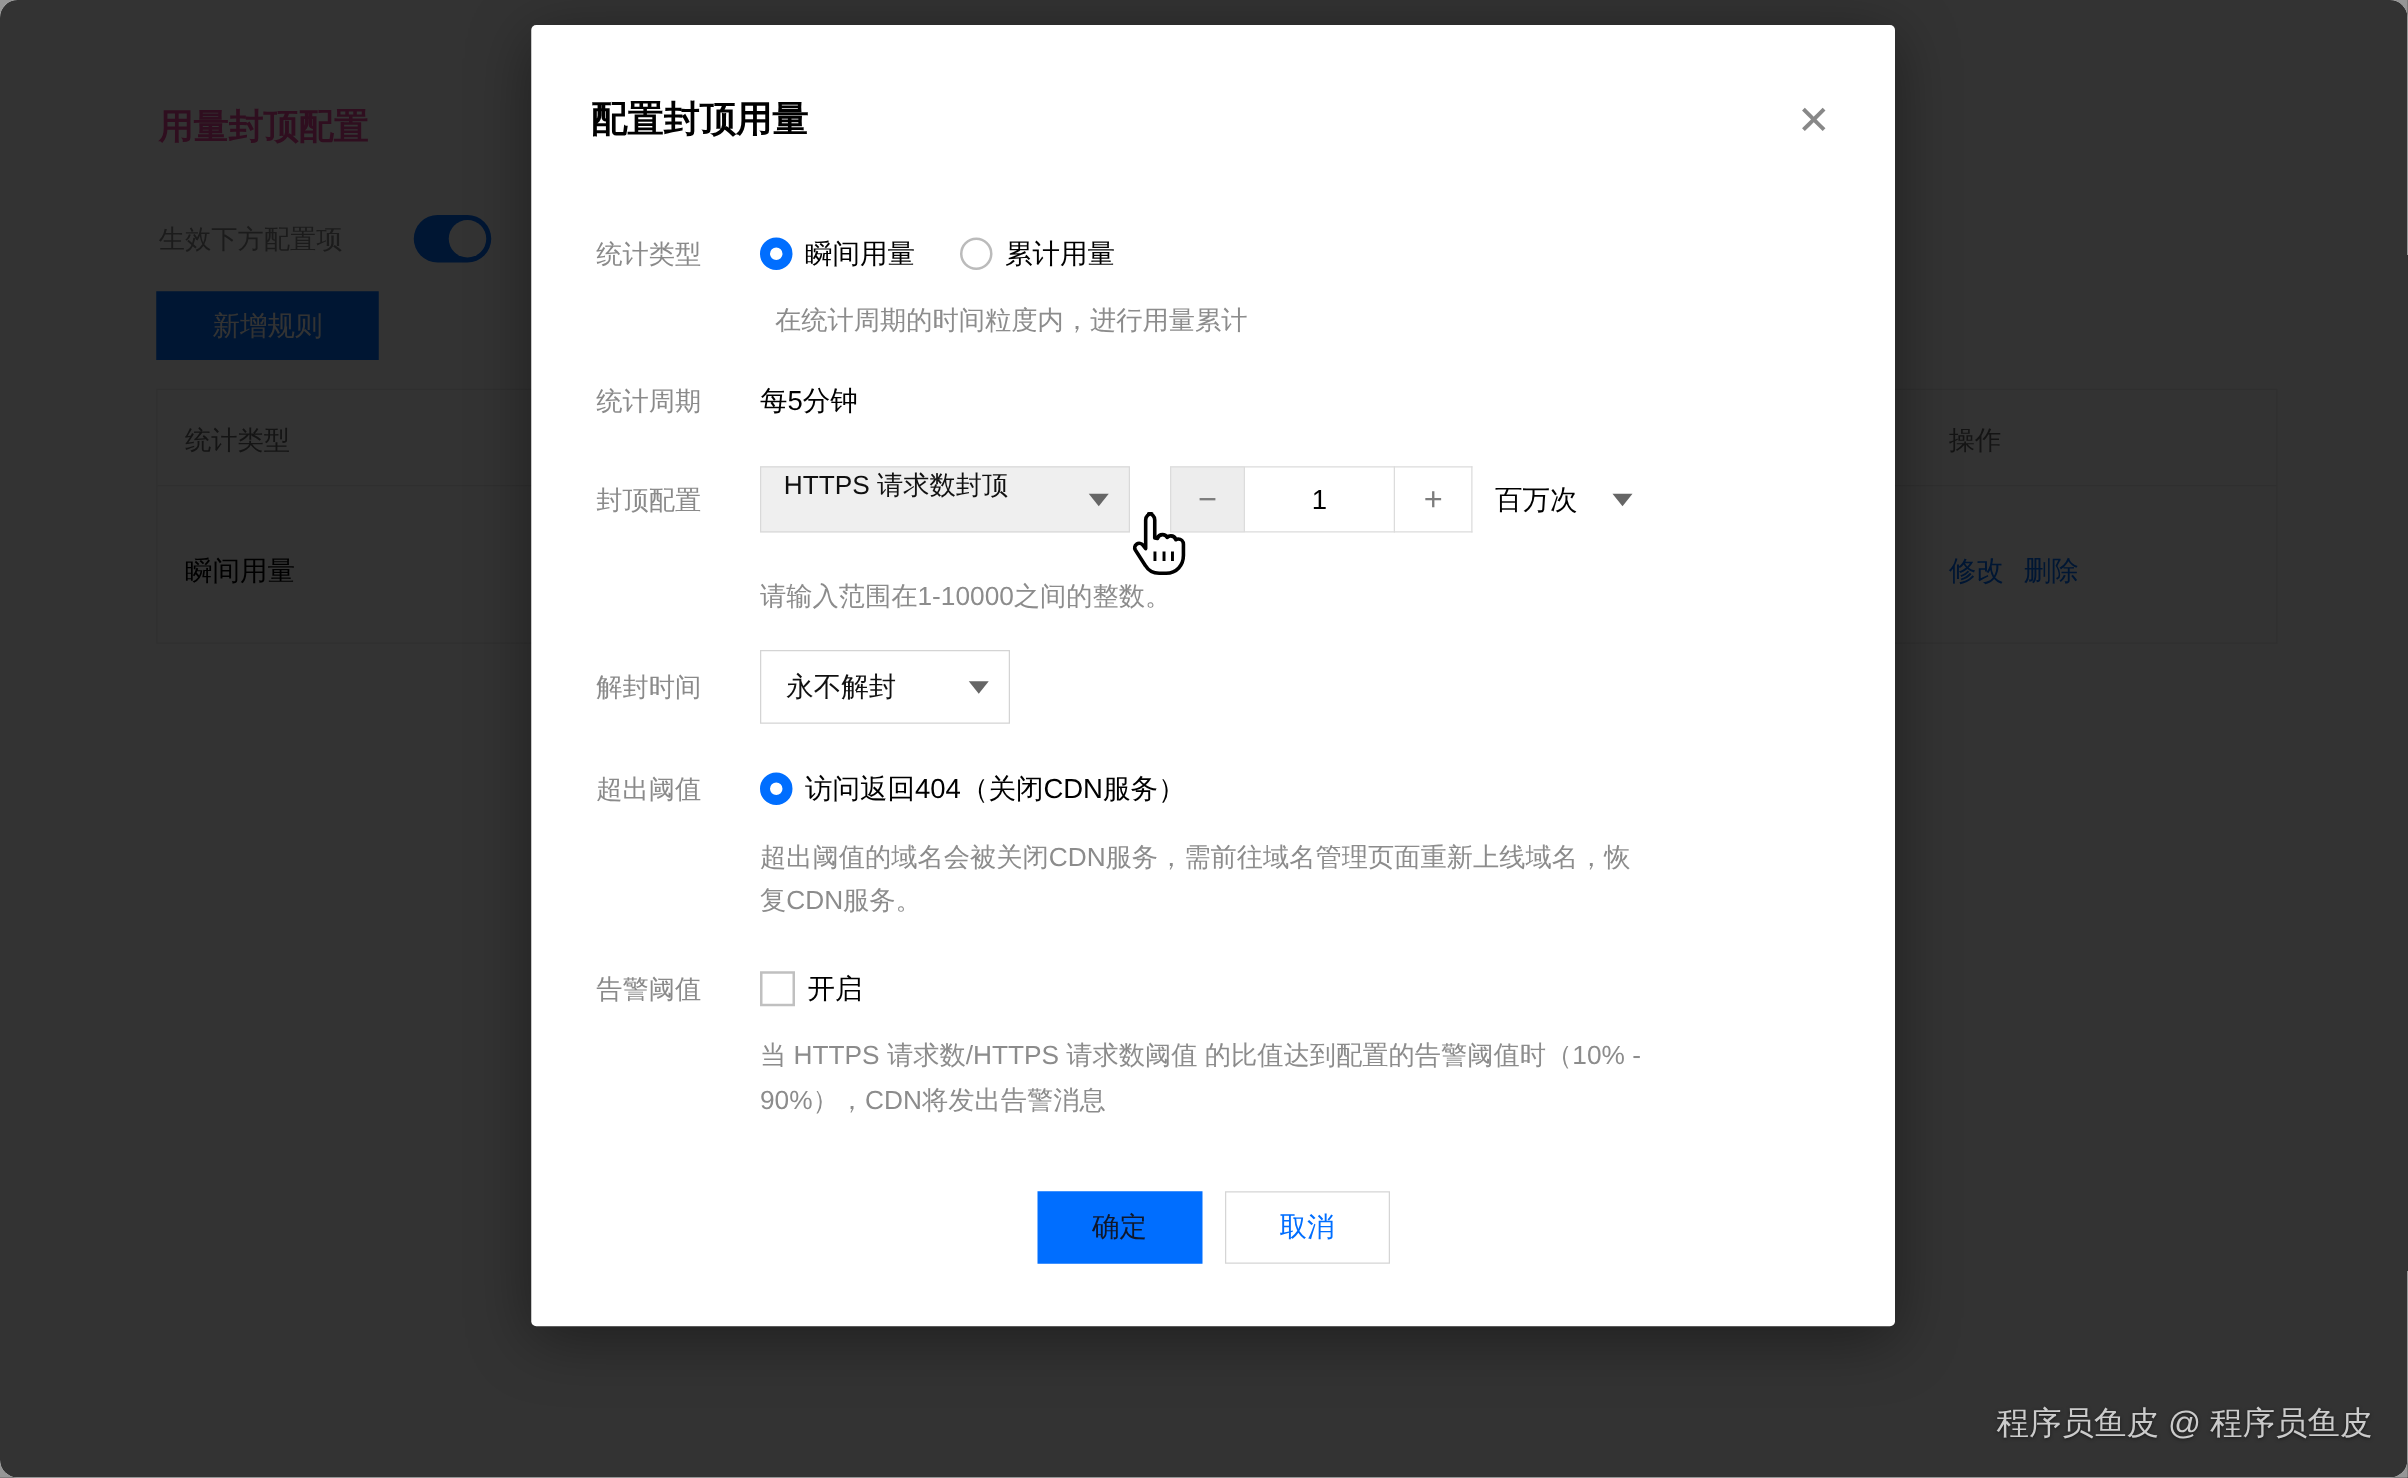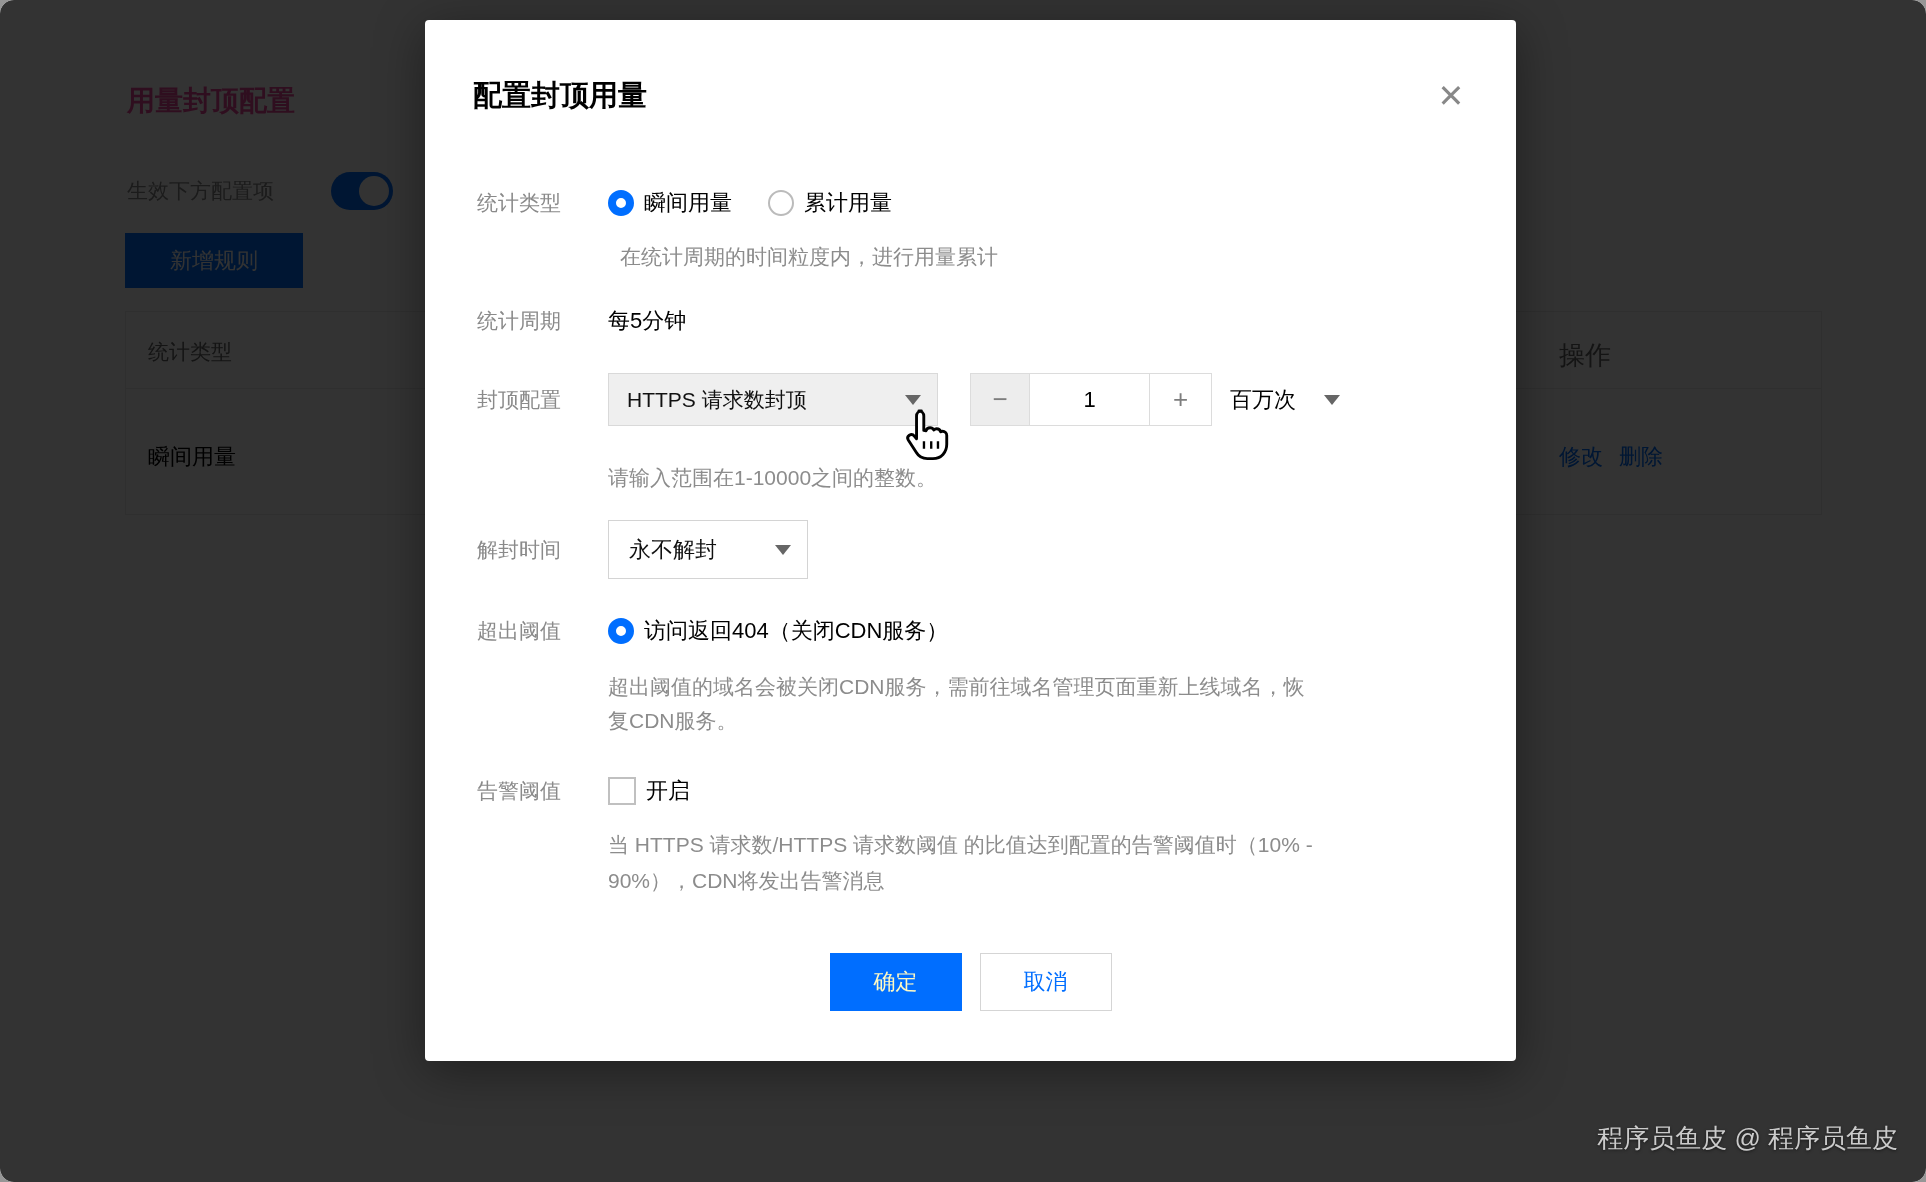--- a/index.html
+++ b/index.html
@@ -10,21 +10,21 @@
   .bg-title{position:absolute;left:127px;top:82px;font-size:28px;font-weight:700;color:#ec4899;}
   .bg-toggle-row{position:absolute;left:127px;top:170px;height:42px;display:flex;align-items:center;}
   .bg-toggle-label{width:204px;font-size:21px;color:#888;}
   .toggle{position:relative;width:62px;height:38px;border-radius:19px;background:#006eff;}
   .toggle .knob{position:absolute;top:4px;right:4px;width:30px;height:30px;border-radius:50%;background:#fff;}
   .bg-add-btn{position:absolute;left:125px;top:233px;width:178px;height:55px;background:#006eff;color:#fff;
     font-size:22px;display:flex;align-items:center;justify-content:center;border:none;}
   .bg-table{position:absolute;left:125px;top:311px;width:1697px;height:204px;border:1px solid #e8e8e8;background:#fff;box-sizing:border-box;}
   .bg-thead{position:absolute;left:0;top:0;width:100%;height:77px;border-bottom:1px solid #e8e8e8;box-sizing:border-box;}
   .bg-th-type{position:absolute;left:22px;top:26px;font-size:21px;color:#666;}
-  .bg-th-action{position:absolute;left:1433px;top:26px;font-size:26px;color:#666;}
+  .bg-th-action{position:absolute;left:1433px;top:26px;font-size:21px;color:#666;}
   .bg-td-type{position:absolute;left:22px;top:130px;font-size:22px;color:#000;}
   .bg-td-actions{position:absolute;left:1433px;top:130px;font-size:22px;color:#006eff;display:flex;gap:16px;}
 
   
   .overlay{position:absolute;inset:0;background:rgba(0,0,0,0.80);}
 
   
   .watermark{position:absolute;right:28px;bottom:26px;font-size:26px;color:#cbcbcb;text-shadow:0 1px 3px rgba(0,0,0,.55);}
 
   
@@ -39,22 +39,22 @@
   .value-text{font-size:22px;color:#000;}
 
   
   .radio{box-sizing:border-box;width:26px;height:26px;border-radius:50%;background:#fff;flex:0 0 26px;}
   .radio.on{border:8px solid #006eff;}
   .radio.off{border:2px solid #bbb;}
   .radio-label{font-size:22px;color:#000;margin-left:10px;}
   .checkbox{box-sizing:border-box;width:28px;height:28px;border:2px solid #c0c0c0;background:#fff;flex:0 0 28px;}
 
   
-  .select-gray{box-sizing:border-box;width:330px;height:53px;background:#efefef;border:1px solid #d9d9d9;
-    display:flex;align-items:center;padding:0 18px;position:relative;cursor:pointer;}
+  .select-gray{box-sizing:border-box;width:296px;height:53px;background:#efefef;border:1px solid #d9d9d9;
+    display:flex;align-items:flex-start;padding:0 18px;position:relative;cursor:pointer;}
   .select-gray .sel-text{font-size:21px;color:#111;}
   .select-white{box-sizing:border-box;width:200px;height:59px;background:#fff;border:1px solid #d4d4d4;
     display:flex;align-items:center;padding:0 20px;position:relative;cursor:pointer;}
   .select-white .sel-text{font-size:22px;color:#111;}
   .tri{width:0;height:0;border-left:8px solid transparent;border-right:8px solid transparent;border-top:10px solid #666;}
   .sel-tri{position:absolute;right:16px;top:50%;transform:translateY(-50%);}
   .stepper{display:flex;margin-left:32px;height:53px;}
   .step-btn{box-sizing:border-box;width:60px;height:53px;display:flex;align-items:center;justify-content:center;
     font-size:26px;color:#7d7d7d;border:1px solid #dcdcdc;cursor:pointer;}
   .step-minus{background:#ededed;}
@@ -62,21 +62,21 @@
   .step-input{box-sizing:border-box;width:120px;height:53px;border:1px solid #dcdcdc;border-left:none;text-align:center;
     font-size:22px;color:#000;outline:none;font-family:inherit;}
   .unit{display:flex;align-items:center;margin-left:18px;cursor:pointer;gap:16px;}
   .unit .unit-text{font-size:22px;color:#000;margin-right:12px;}
 
   .hand-cursor{position:absolute;left:423px;top:38px;width:54px;height:58px;pointer-events:none;}
 
   
   .btn-row{position:absolute;left:0;top:933px;width:100%;display:flex;justify-content:center;gap:18px;}
   .btn{box-sizing:border-box;width:132px;height:58px;font-size:22px;display:flex;align-items:center;justify-content:center;cursor:pointer;}
-  .btn-primary{background:#006eff;color:#fef9c3;border:none;}
+  .btn-primary{background:#006eff;color:#0f172a;border:none;}
   .btn-plain{background:#fff;color:#006eff;border:1px solid #d5d5d5;}
 </style>
 </head>
 <body>
 
 <div class="screen">
 
   <div class="page">
     <div class="bg-title">用量封顶配置</div>
 

